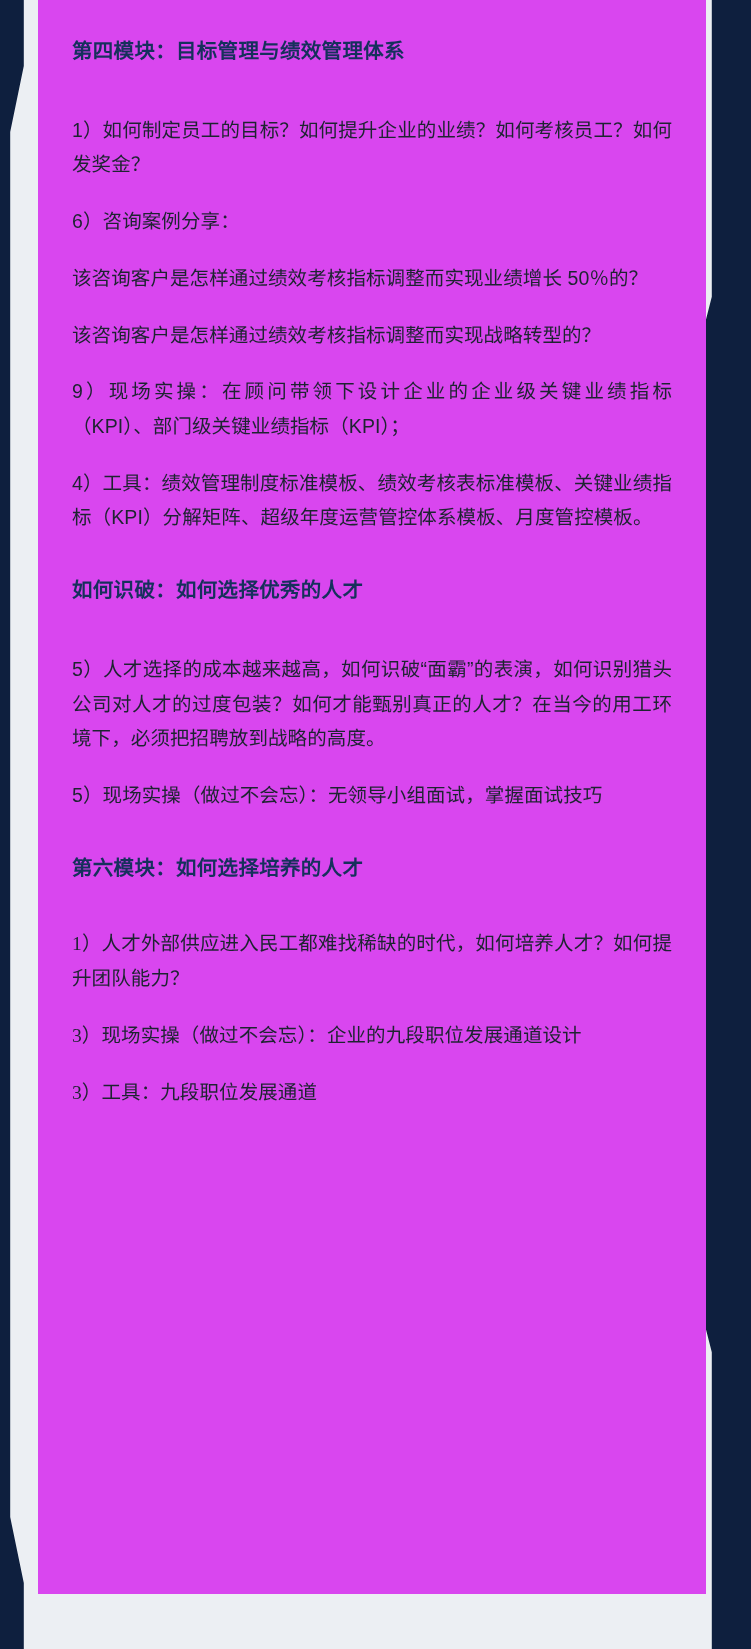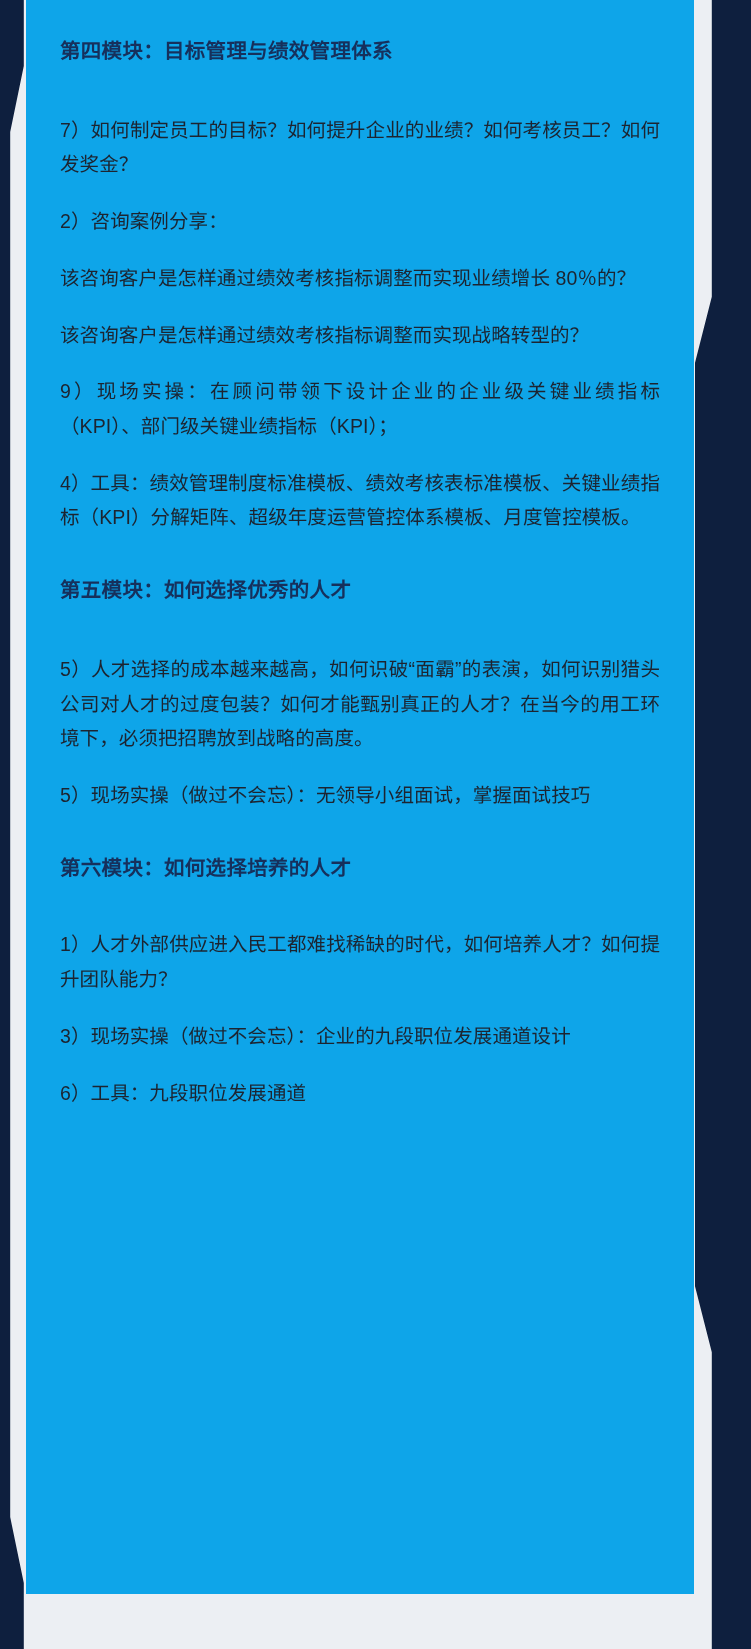--- a/index.html
+++ b/index.html
@@ -31,25 +31,25 @@
     position: absolute;
     top: 0;
     left: 0;
     width: 34px;
     height: 1649px;
     background: #0e1f3e;
     clip-path: polygon(0 0, 70% 0, 70% 4%, 30% 8%, 30% 92%, 70% 96%, 70% 100%, 0 100%);
   }
   .card {
     position: absolute;
-    left: 26px;
+    left: 38px;
     top: 0;
     width: 668px;
     min-height: 1594px;
-    background: #0ea5e9;
+    background: #d946ef;
     box-sizing: border-box;
     padding: 30px 34px 56px 34px;
   }
   h2.module-title {
     font-size: 20.5px;
     line-height: 1.5;
     font-weight: bold;
     color: #16305c;
     margin: 6px 0 0 0;
     letter-spacing: 0.3px;
@@ -58,20 +58,21 @@
     margin-bottom: 4px;
   }
   .module + .module h2.module-title {
     margin-top: 40px;
   }
   .module-body {
     margin-top: 46px;
   }
   .module-body.tight {
     margin-top: 44px;
+    font-family: Liberation Serif, serif;
   }
   p.para {
     font-size: 19.5px;
     line-height: 1.78;
     color: #1d2430;
     margin: 0 0 22px 0;
     text-align: justify;
     letter-spacing: 0.1px;
   }
   p.para:last-child {
@@ -84,40 +85,40 @@
 <div class="page">
 
   <div class="deco-left"></div>
   <div class="deco-right"></div>
 
   <div class="card">
 
     <section class="module">
       <h2 class="module-title">第四模块：目标管理与绩效管理体系</h2>
       <div class="module-body">
-        <p class="para">7）如何制定员工的目标？如何提升企业的业绩？如何考核员工？如何发奖金？</p>
-        <p class="para">2）咨询案例分享：</p>
-        <p class="para">该咨询客户是怎样通过绩效考核指标调整而实现业绩增长 80％的？</p>
+        <p class="para">1）如何制定员工的目标？如何提升企业的业绩？如何考核员工？如何发奖金？</p>
+        <p class="para">6）咨询案例分享：</p>
+        <p class="para">该咨询客户是怎样通过绩效考核指标调整而实现业绩增长 50％的？</p>
         <p class="para">该咨询客户是怎样通过绩效考核指标调整而实现战略转型的？</p>
         <p class="para">9）现场实操：在顾问带领下设计企业的企业级关键业绩指标（KPI）、部门级关键业绩指标（KPI）；</p>
         <p class="para">4）工具：绩效管理制度标准模板、绩效考核表标准模板、关键业绩指标（KPI）分解矩阵、超级年度运营管控体系模板、月度管控模板。</p>
       </div>
     </section>
 
     <section class="module">
-      <h2 class="module-title">第五模块：如何选择优秀的人才</h2>
+      <h2 class="module-title">如何识破：如何选择优秀的人才</h2>
       <div class="module-body">
         <p class="para">5）人才选择的成本越来越高，如何识破“面霸”的表演，如何识别猎头公司对人才的过度包装？如何才能甄别真正的人才？在当今的用工环境下，必须把招聘放到战略的高度。</p>
         <p class="para">5）现场实操（做过不会忘）：无领导小组面试，掌握面试技巧</p>
       </div>
     </section>
 
     <section class="module">
       <h2 class="module-title">第六模块：如何选择培养的人才</h2>
       <div class="module-body tight">
         <p class="para">1）人才外部供应进入民工都难找稀缺的时代，如何培养人才？如何提升团队能力？</p>
         <p class="para">3）现场实操（做过不会忘）：企业的九段职位发展通道设计</p>
-        <p class="para">6）工具：九段职位发展通道</p>
+        <p class="para">3）工具：九段职位发展通道</p>
       </div>
     </section>
 
   </div>
 </div>
 
 </body></html>

